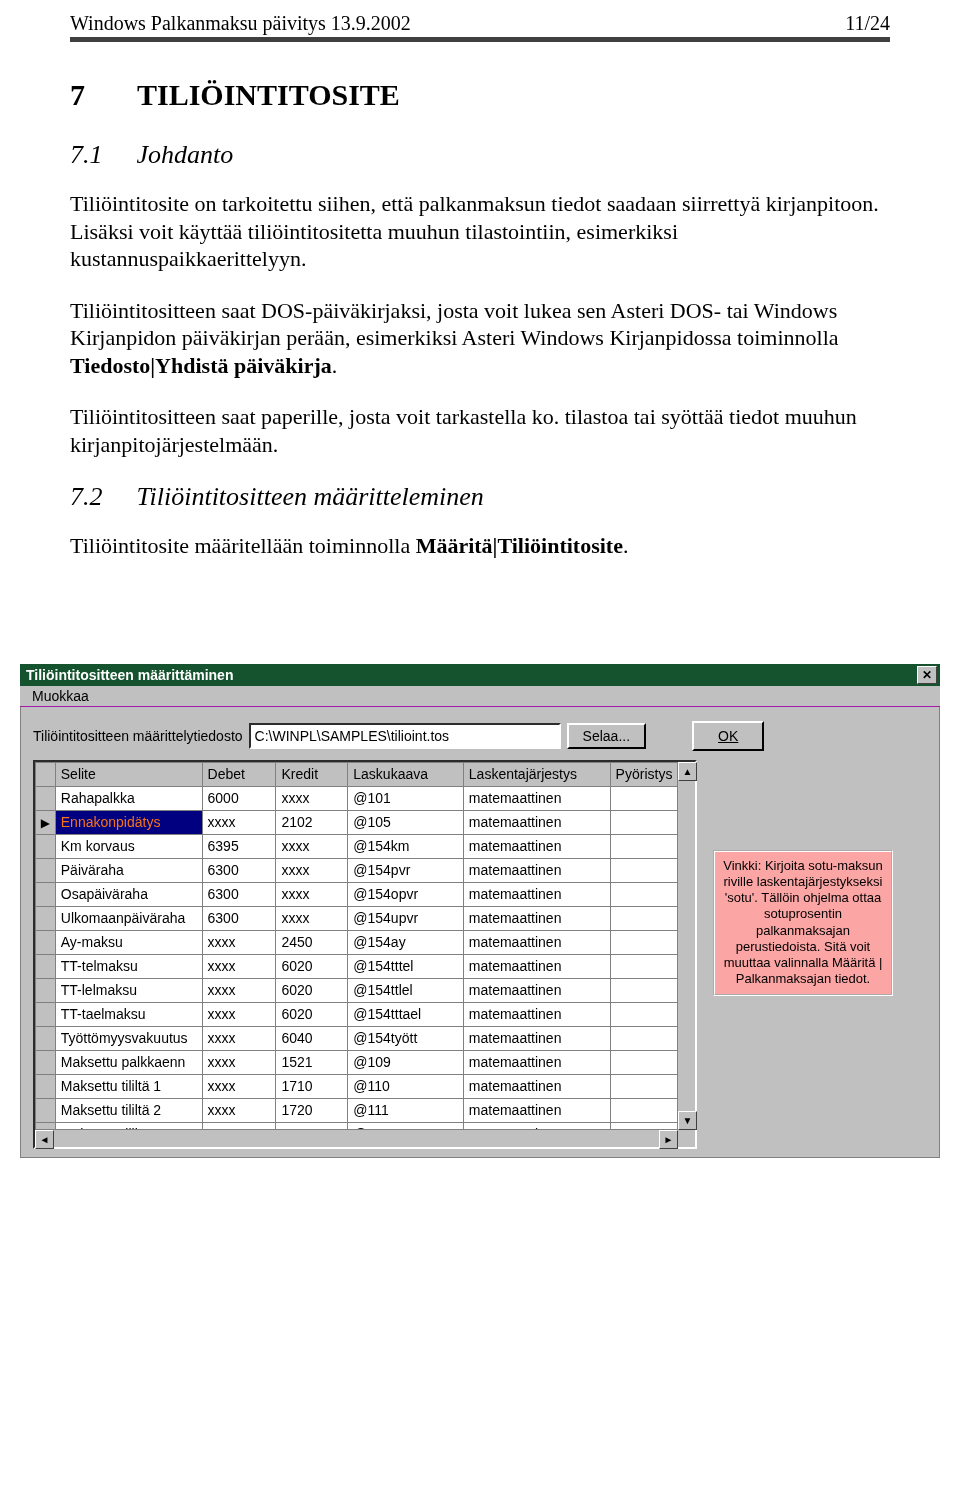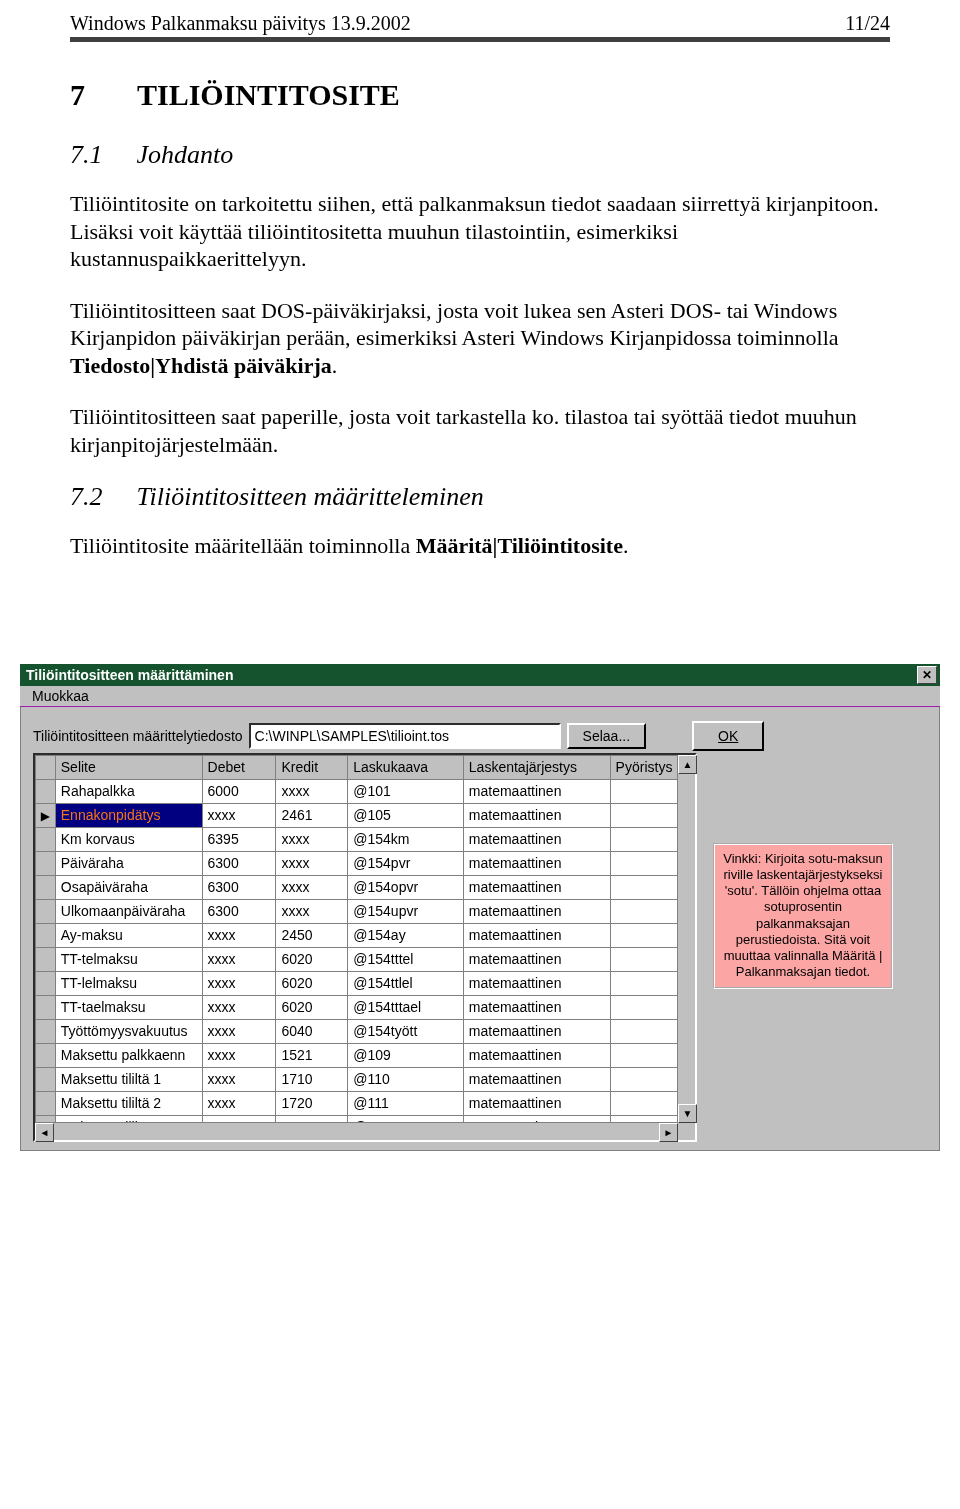--- a/index.html
+++ b/index.html
@@ -91,21 +91,21 @@
   .dialog-body {
     background:#c0c0c0;
     padding: 14px 10px 8px 12px;
     border:1px solid #808080;
     border-top:none;
   }
   .toprow {
     display:flex;
     align-items:center;
     gap:6px;
-    margin-bottom:2px;
+    margin-bottom:9px;
   }
   .toprow .label {
     font-size:14px;
     white-space:nowrap;
   }
   .textfield {
     background:#fff;
     border:2px inset #fff;
     border-top-color:#808080;
     border-left-color:#808080;
@@ -308,21 +308,21 @@
                 <td class="c-debet">6000</td>
                 <td class="c-kredit">xxxx</td>
                 <td class="c-kaava">@101</td>
                 <td class="c-jarj">matemaattinen</td>
                 <td class="c-pyor"></td>
               </tr>
               <tr>
                 <td class="rowhead"><span class="current-marker">▶</span></td>
                 <td class="c-selite cell-selected">Ennakonpidätys</td>
                 <td class="c-debet">xxxx</td>
-                <td class="c-kredit">2461</td>
+                <td class="c-kredit">2102</td>
                 <td class="c-kaava">@105</td>
                 <td class="c-jarj">matemaattinen</td>
                 <td class="c-pyor"></td>
               </tr>
               <tr>
                 <td class="rowhead"></td>
                 <td class="c-selite">Km korvaus</td>
                 <td class="c-debet">6395</td>
                 <td class="c-kredit">xxxx</td>
                 <td class="c-kaava">@154km</td>

